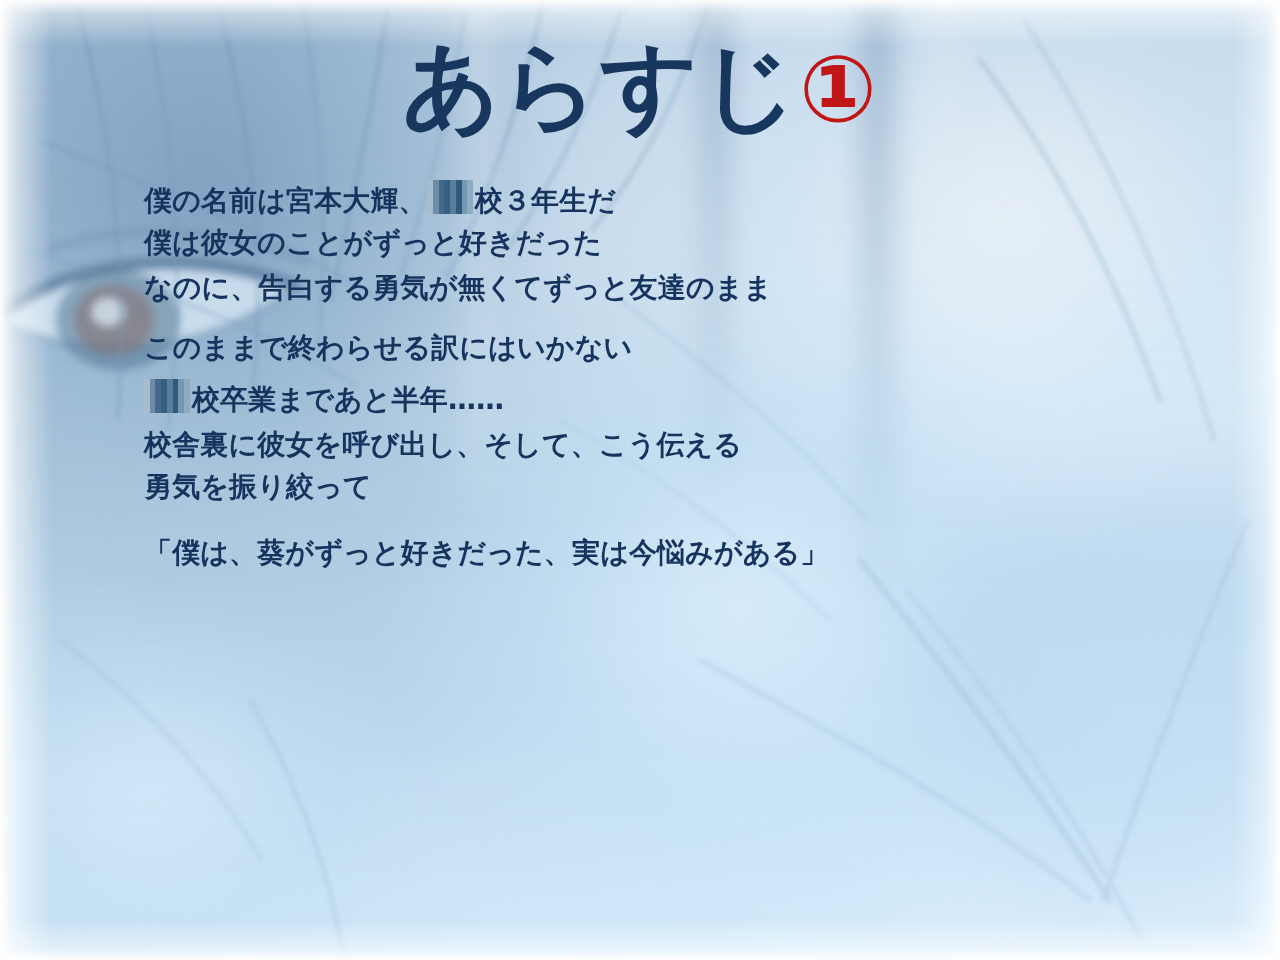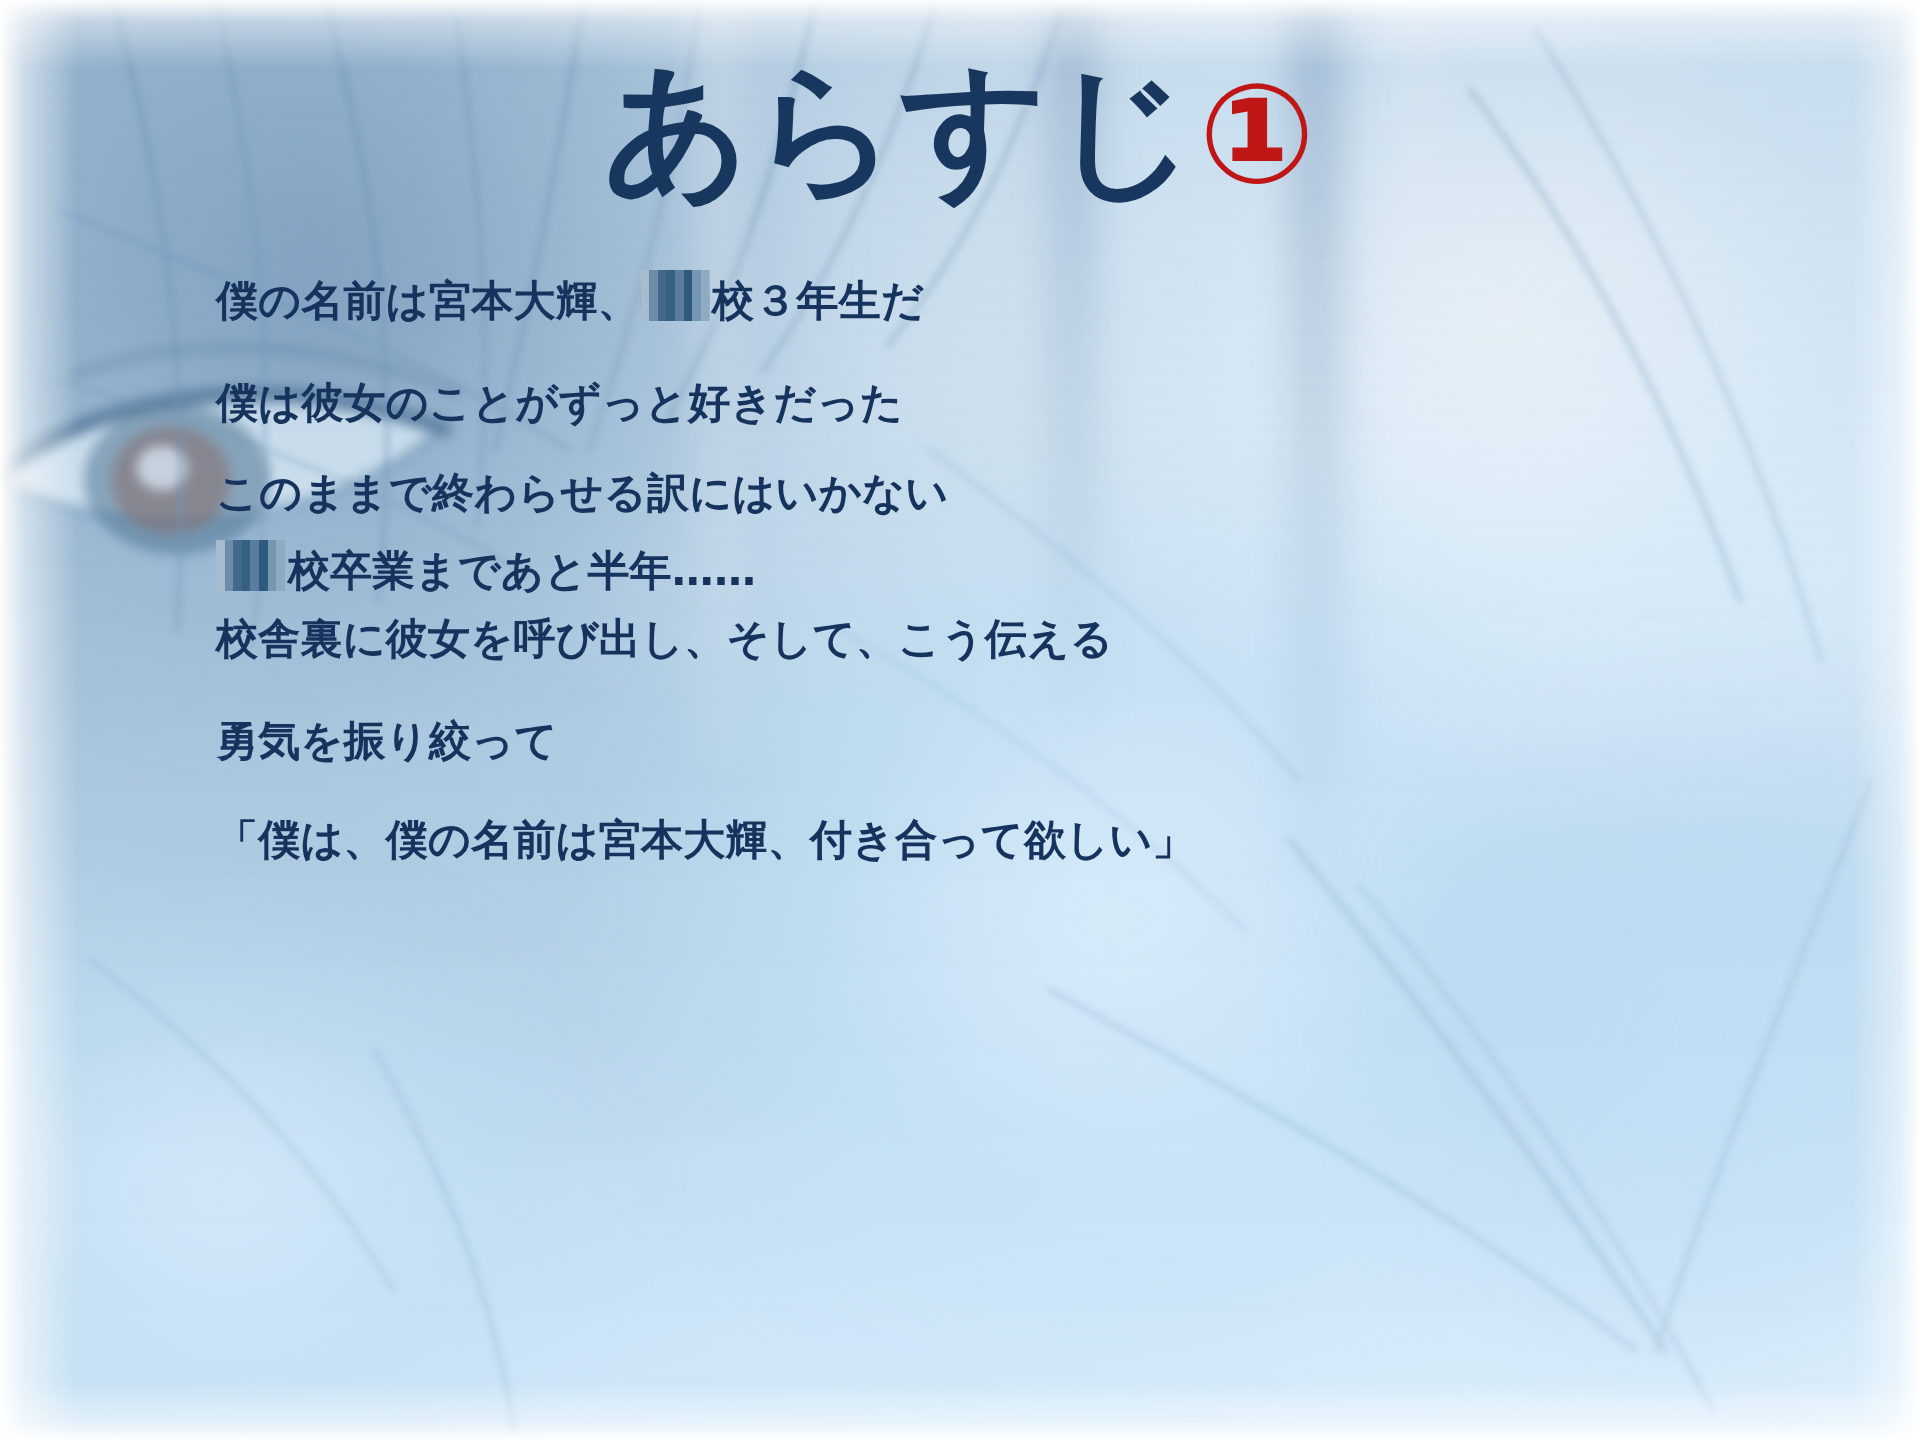--- a/index.html
+++ b/index.html
@@ -119,21 +119,21 @@
     font-size: 28px;
     line-height: 1.0;
   }
   .line {
     white-space: nowrap;
     letter-spacing: 0.005em;
     display: block;
   }
   
   .gap-sm { margin-top: 17px; }
-  .gap-md { margin-top: 40px; }
+  .gap-md { margin-top: 14px; }
   .gap-lg { margin-top: 32px; }
   .gap-xl { margin-top: 38px; }
 
   .hl-red { color: #c81414; }
 
   
   .censor {
     display: inline-block;
     width: 46px;
     height: 34px;
@@ -222,21 +222,22 @@
 
   <div class="content">
 
     <div class="title">
       <span>あらすじ</span><span class="circled">①</span>
     </div>
 
     <div class="body-block">
         <div class="line"><span>僕の名前は宮本大輝、</span><span class="censor"></span><span>校３年生だ</span></div>
         <div class="line gap-md"><span>僕は彼女のことがずっと好きだった</span></div>
+        <div class="line gap-sm"><span>なのに、告白する勇気が無くてずっと友達のまま</span></div>
         <div class="line gap-lg"><span>このままで終わらせる訳にはいかない</span></div>
         <div class="line gap-sm"><span class="censor"></span><span>校卒業まであと半年……</span></div>
         <div class="line gap-sm"><span>校舎裏に彼女を呼び出し、そして、こう伝える</span></div>
         <div class="line gap-md"><span>勇気を振り絞って</span></div>
-        <div class="line gap-xl"><span>「僕は、僕の名前は宮本大輝、付き合って欲しい」</span></div>
+        <div class="line gap-xl"><span>「僕は、葵がずっと好きだった、実は今悩みがある」</span></div>
       </div>
 
   </div>
 </div>
 
 </body></html>

